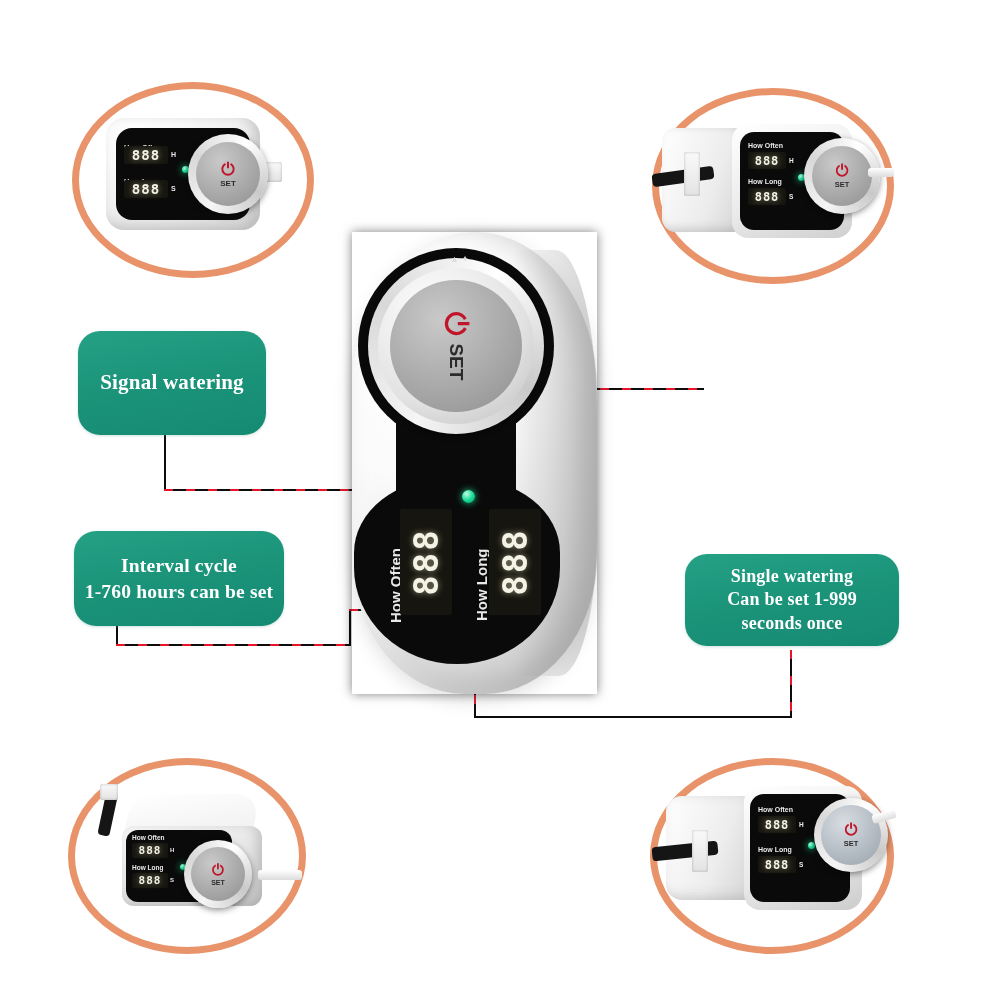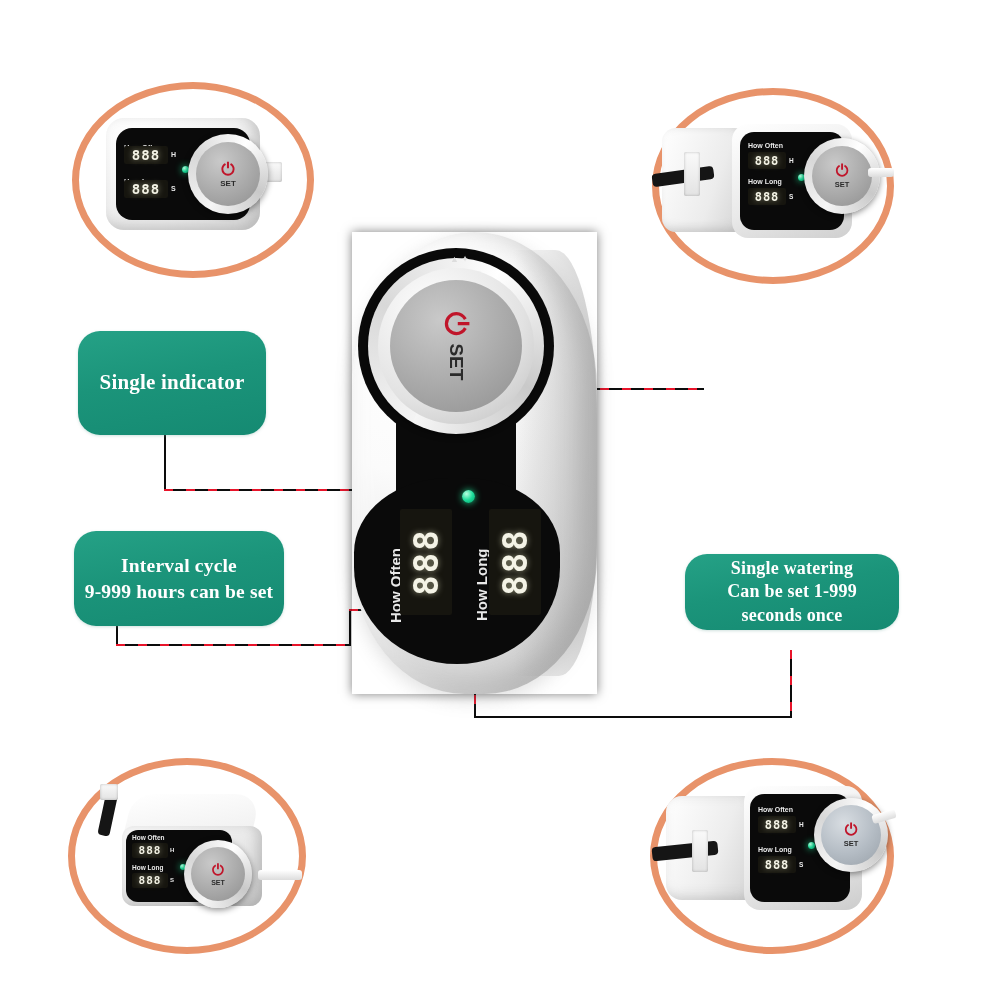--- a/index.html
+++ b/index.html
@@ -18,21 +18,21 @@
     display:flex;align-items:center;justify-content:center;
     line-height:1.3;
     box-shadow:0 1px 3px rgba(120,170,160,.35);
     letter-spacing:.2px;
   }
   .callout .ctxt{padding:0 10px;white-space:pre-line;}
 
   #co-signal{left:78px;top:331px;width:188px;height:104px;font-size:21px;}
   #co-interval{left:74px;top:531px;width:210px;height:95px;font-size:19.5px;}
   #co-spin{left:700px;top:338px;width:170px;height:96px;font-size:18.5px;}
-  #co-single{left:685px;top:554px;width:214px;height:76px;font-size:18px;}
+  #co-single{left:685px;top:554px;width:214px;height:92px;font-size:18px;}
 
   
   .lineh,.linev{position:absolute;}
   .lineh{height:2px;background:#0c0c0c;}
   .linev{width:2px;background:#0c0c0c;}
   .lineh.dash{background:
      repeating-linear-gradient(to right,#e8142a 0 9px,transparent 9px 22px),
      linear-gradient(#0c0c0c,#0c0c0c);
      background-size:100% 2px,100% 2px;background-repeat:repeat-x;}
   .linev.dash{background:
@@ -110,25 +110,25 @@
   <div class="linev" style="left:349px;top:609px;height:36px;"></div>
   <div class="lineh dash" style="left:349px;top:609px;width:36px;"></div>
 
   <div class="lineh dash" style="left:556px;top:388px;width:148px;"></div>
 
   <div class="linev dash" style="left:474px;top:643px;height:73px;"></div>
   <div class="lineh" style="left:474px;top:716px;width:318px;"></div>
   <div class="linev dash" style="left:790px;top:650px;height:68px;"></div>
 
   <div class="callout" id="co-signal">
-    <span class="ctxt">Single indicator</span>
+    <span class="ctxt">Signal watering</span>
   </div>
   <div class="callout" id="co-interval">
     <span class="ctxt">Interval cycle
-9-999 hours can be set</span>
+1-760 hours can be set</span>
   </div>
   <div class="callout" id="co-single">
     <span class="ctxt">Single watering
 Can be set 1-999 seconds once</span>
   </div>
 
   <div class="device" style="left:352px;top:232px;width:245px;height:462px;">
     <div class="body"></div>
 
     <div class="plate" style="left:0;top:0;width:100%;height:100%;background:none;">

